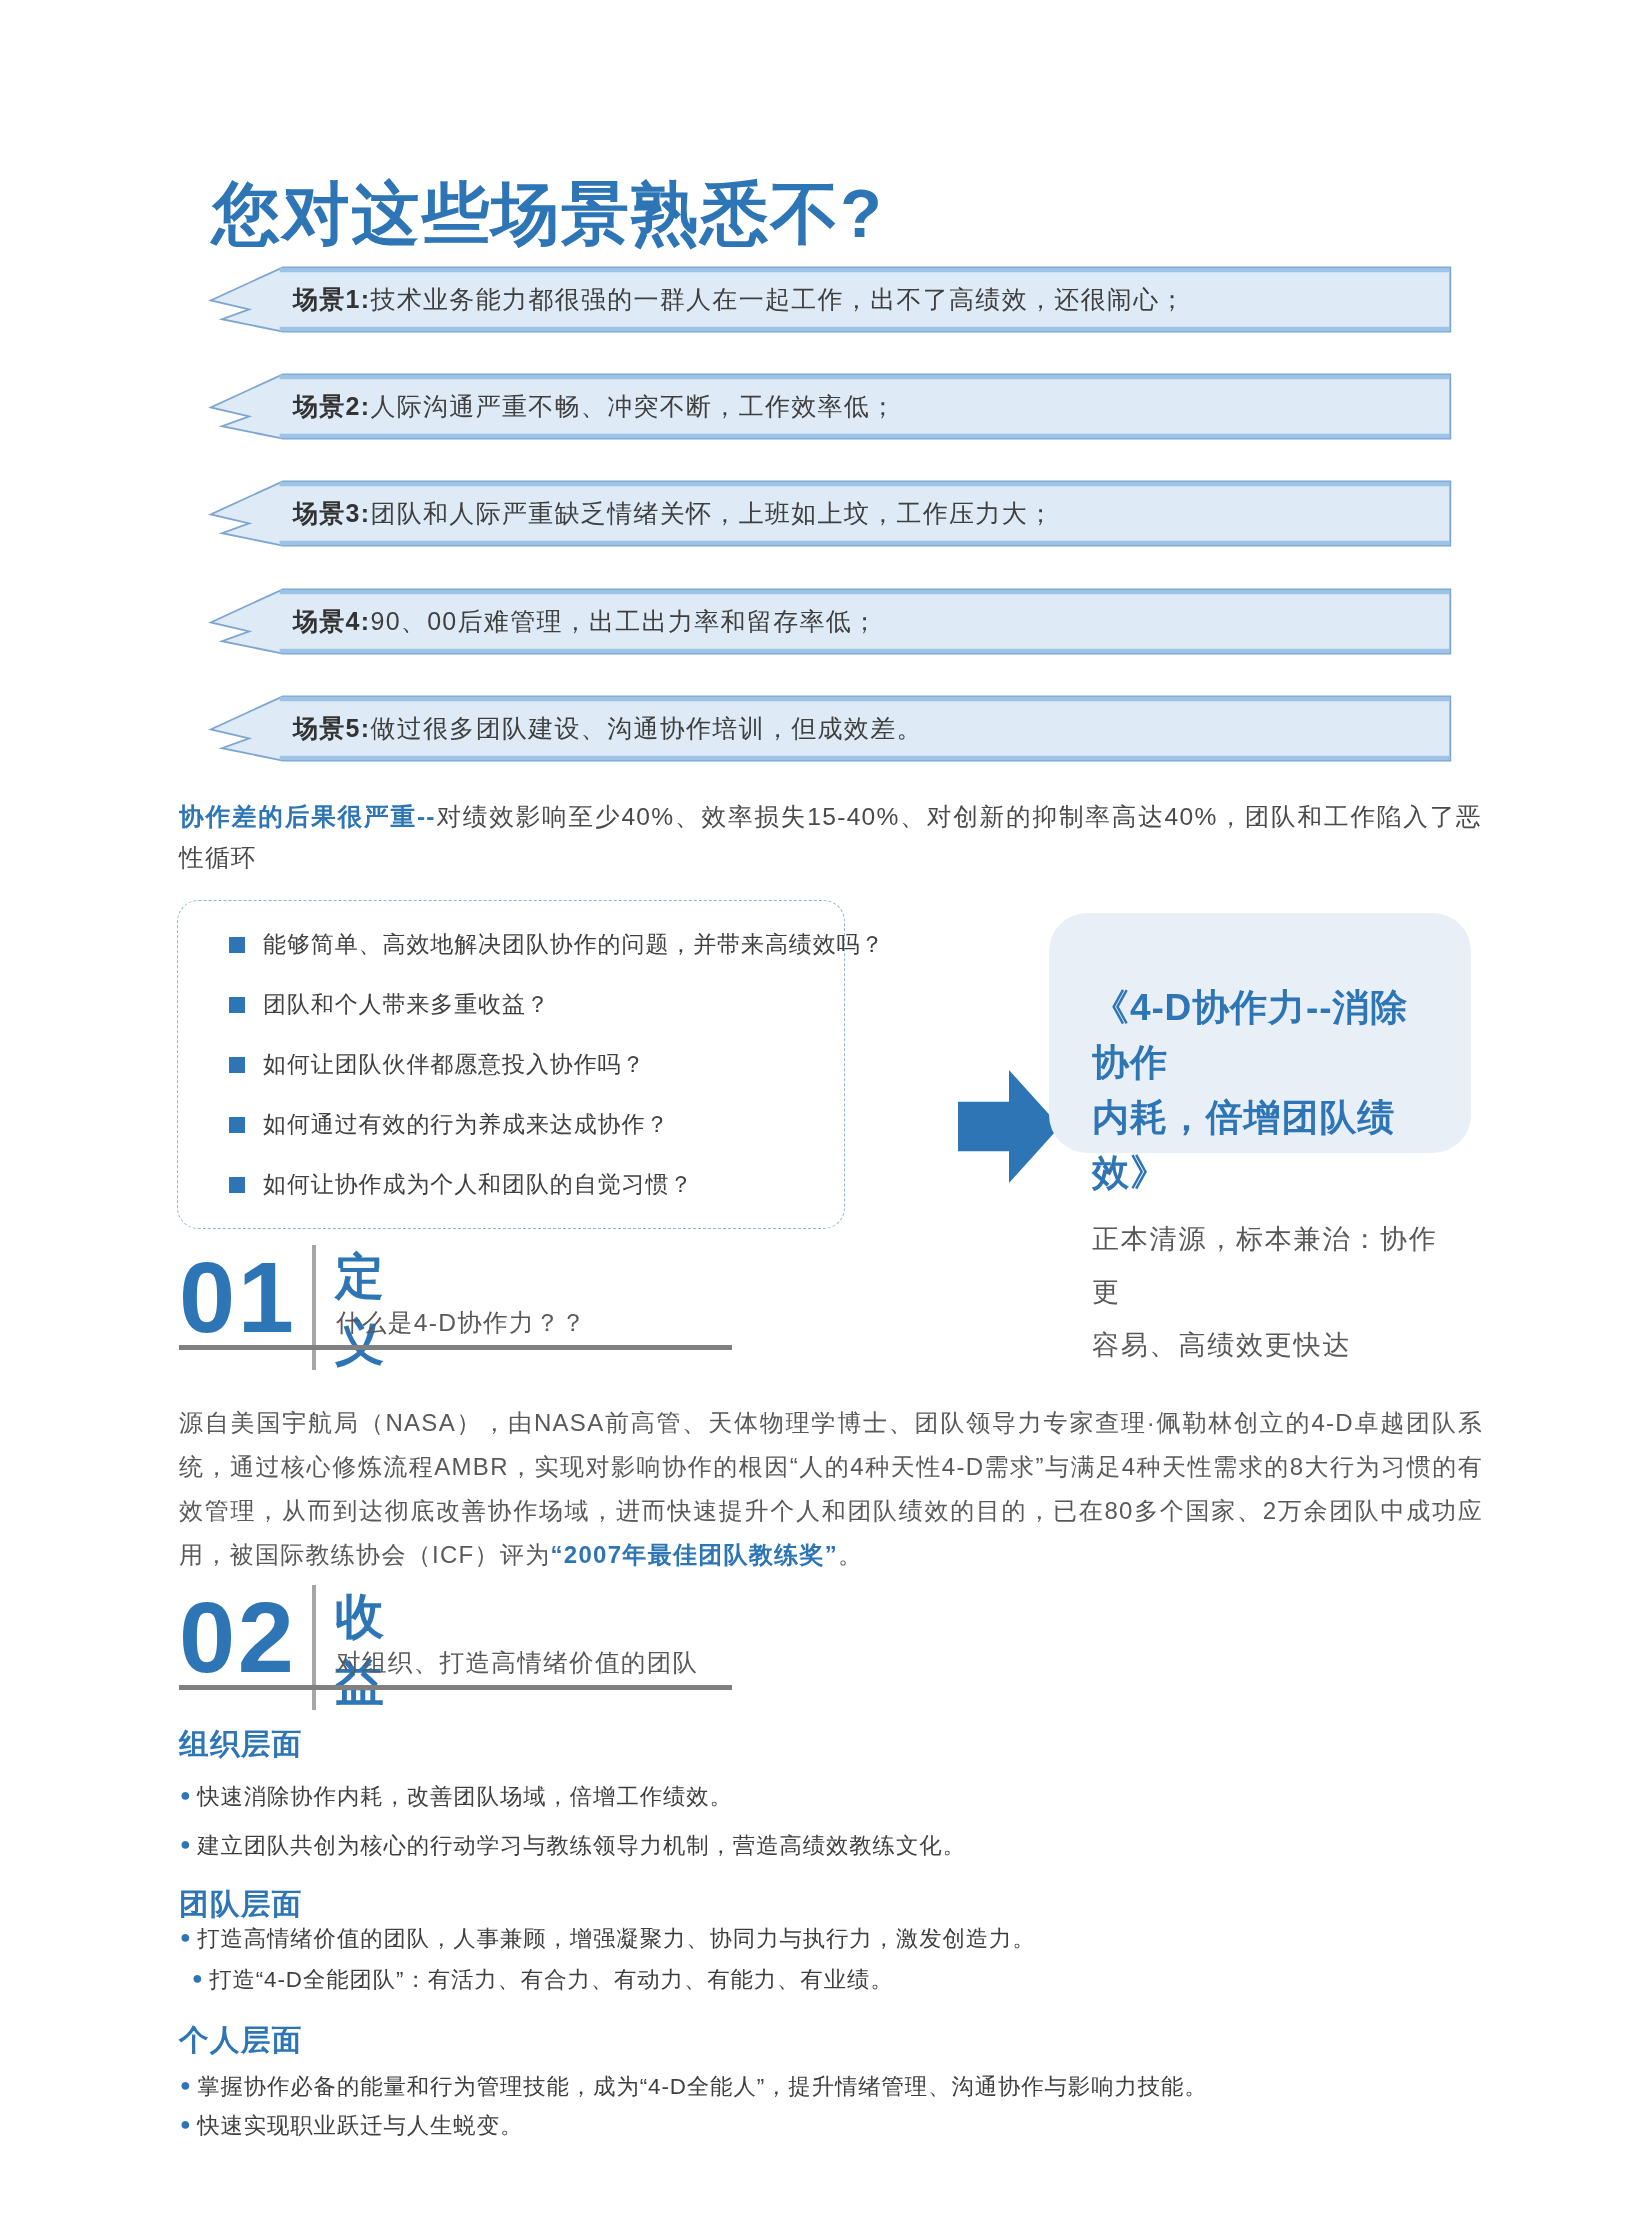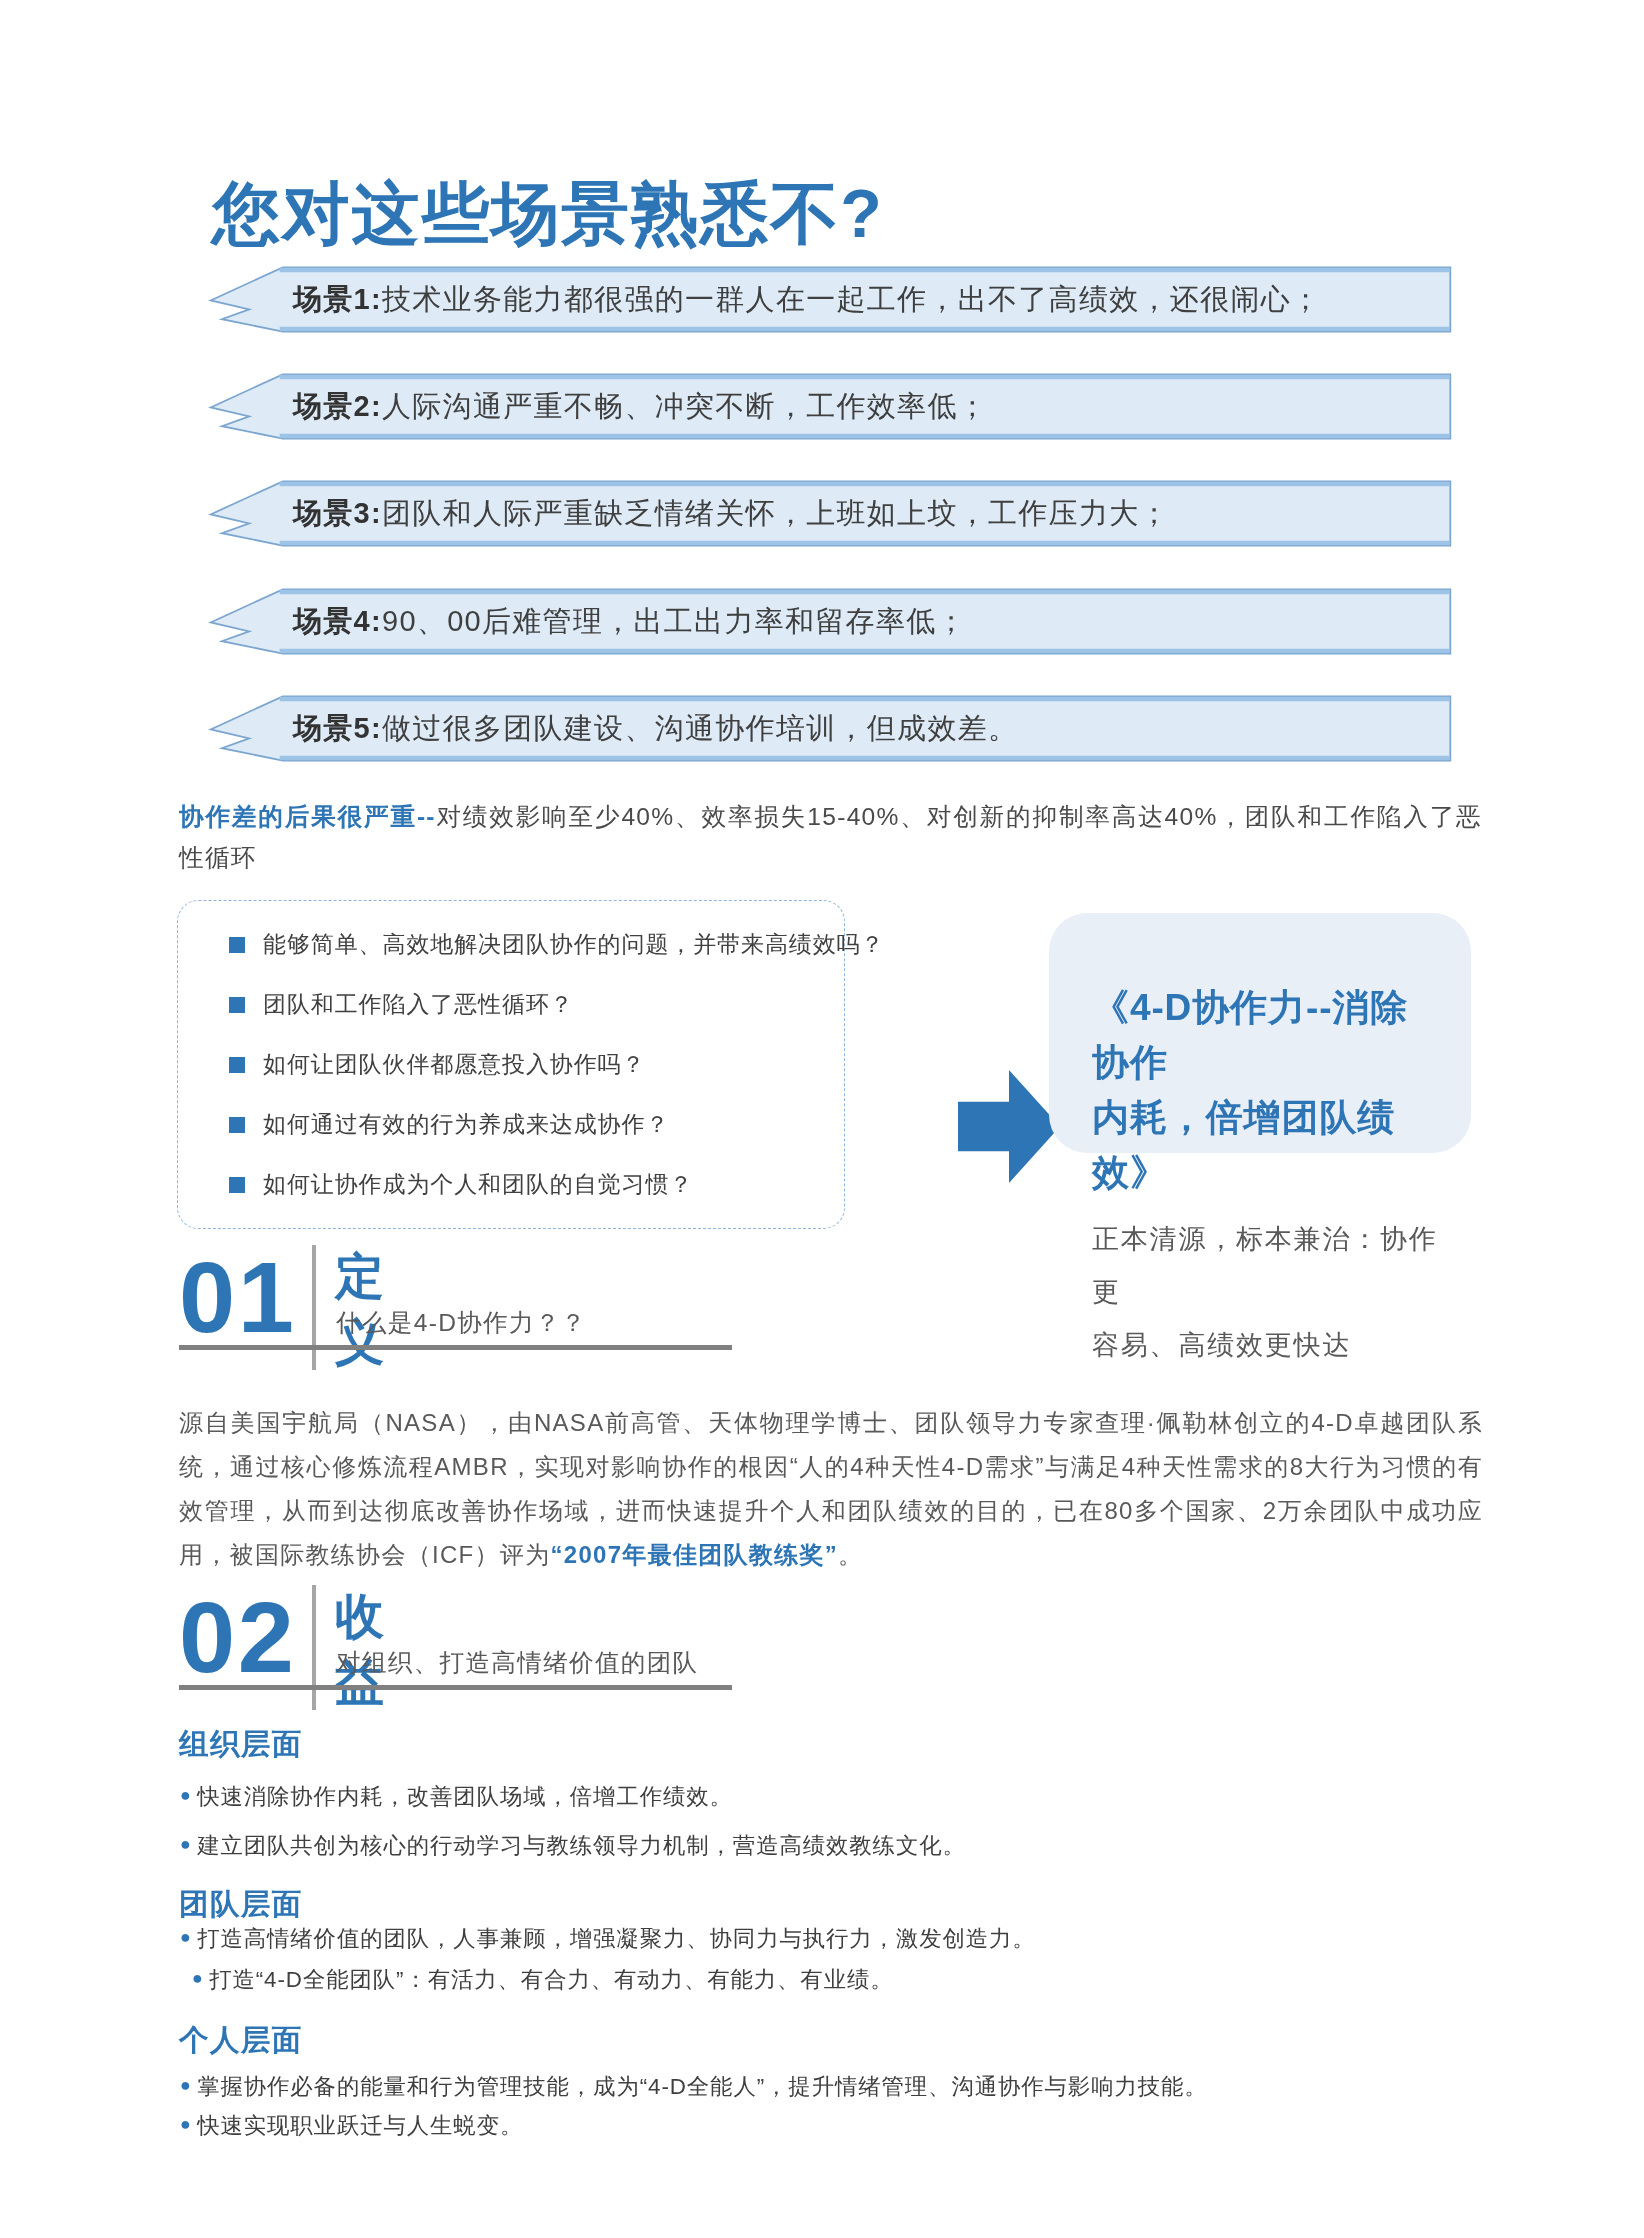--- a/index.html
+++ b/index.html
@@ -17,21 +17,21 @@
     font-size:68px;font-weight:bold;color:#2E75B6;
     letter-spacing:1.8px;
     margin-left:29px;
   }
   
   .banner{position:absolute;left:208px;width:1245px;height:67px;}
   .banner svg{position:absolute;left:0;top:0;width:100%;height:100%;}
   .banner .banner-text{
     position:absolute;left:85px;top:0;height:100%;right:18px;
     display:flex;align-items:center;
-    font-size:29px;color:#3F3F3F;letter-spacing:1.3px;
+    font-size:25px;color:#3F3F3F;letter-spacing:1.3px;
     white-space:nowrap;
   }
   .banner .banner-label{font-weight:bold;color:#333333;}
   
   .consequence{
     position:absolute;left:179px;top:796px;width:1303px;
     font-size:24.6px;line-height:41px;color:#4A4A4A;
     text-align:justify;letter-spacing:1.3px;
   }
   .consequence .lead{color:#2E75B6;font-weight:bold;}
@@ -177,21 +177,21 @@
     <span class="lead">协作差的后果很严重</span><span class="lead">--</span><span>对绩效影响至少40%、效率损失15-40%、对创新的抑制率高达40%，团队和工作陷入了恶性循环</span>
   </div>
 
   <div class="questions-panel">
     <div class="question-row">
       <span class="q-square"></span>
       <span class="q-text">能够简单、高效地解决团队协作的问题，并带来高绩效吗？</span>
     </div>
     <div class="question-row">
       <span class="q-square"></span>
-      <span class="q-text">团队和工作陷入了恶性循环？</span>
+      <span class="q-text">团队和个人带来多重收益？</span>
     </div>
     <div class="question-row">
       <span class="q-square"></span>
       <span class="q-text">如何让团队伙伴都愿意投入协作吗？</span>
     </div>
     <div class="question-row">
       <span class="q-square"></span>
       <span class="q-text">如何通过有效的行为养成来达成协作？</span>
     </div>
     <div class="question-row">

